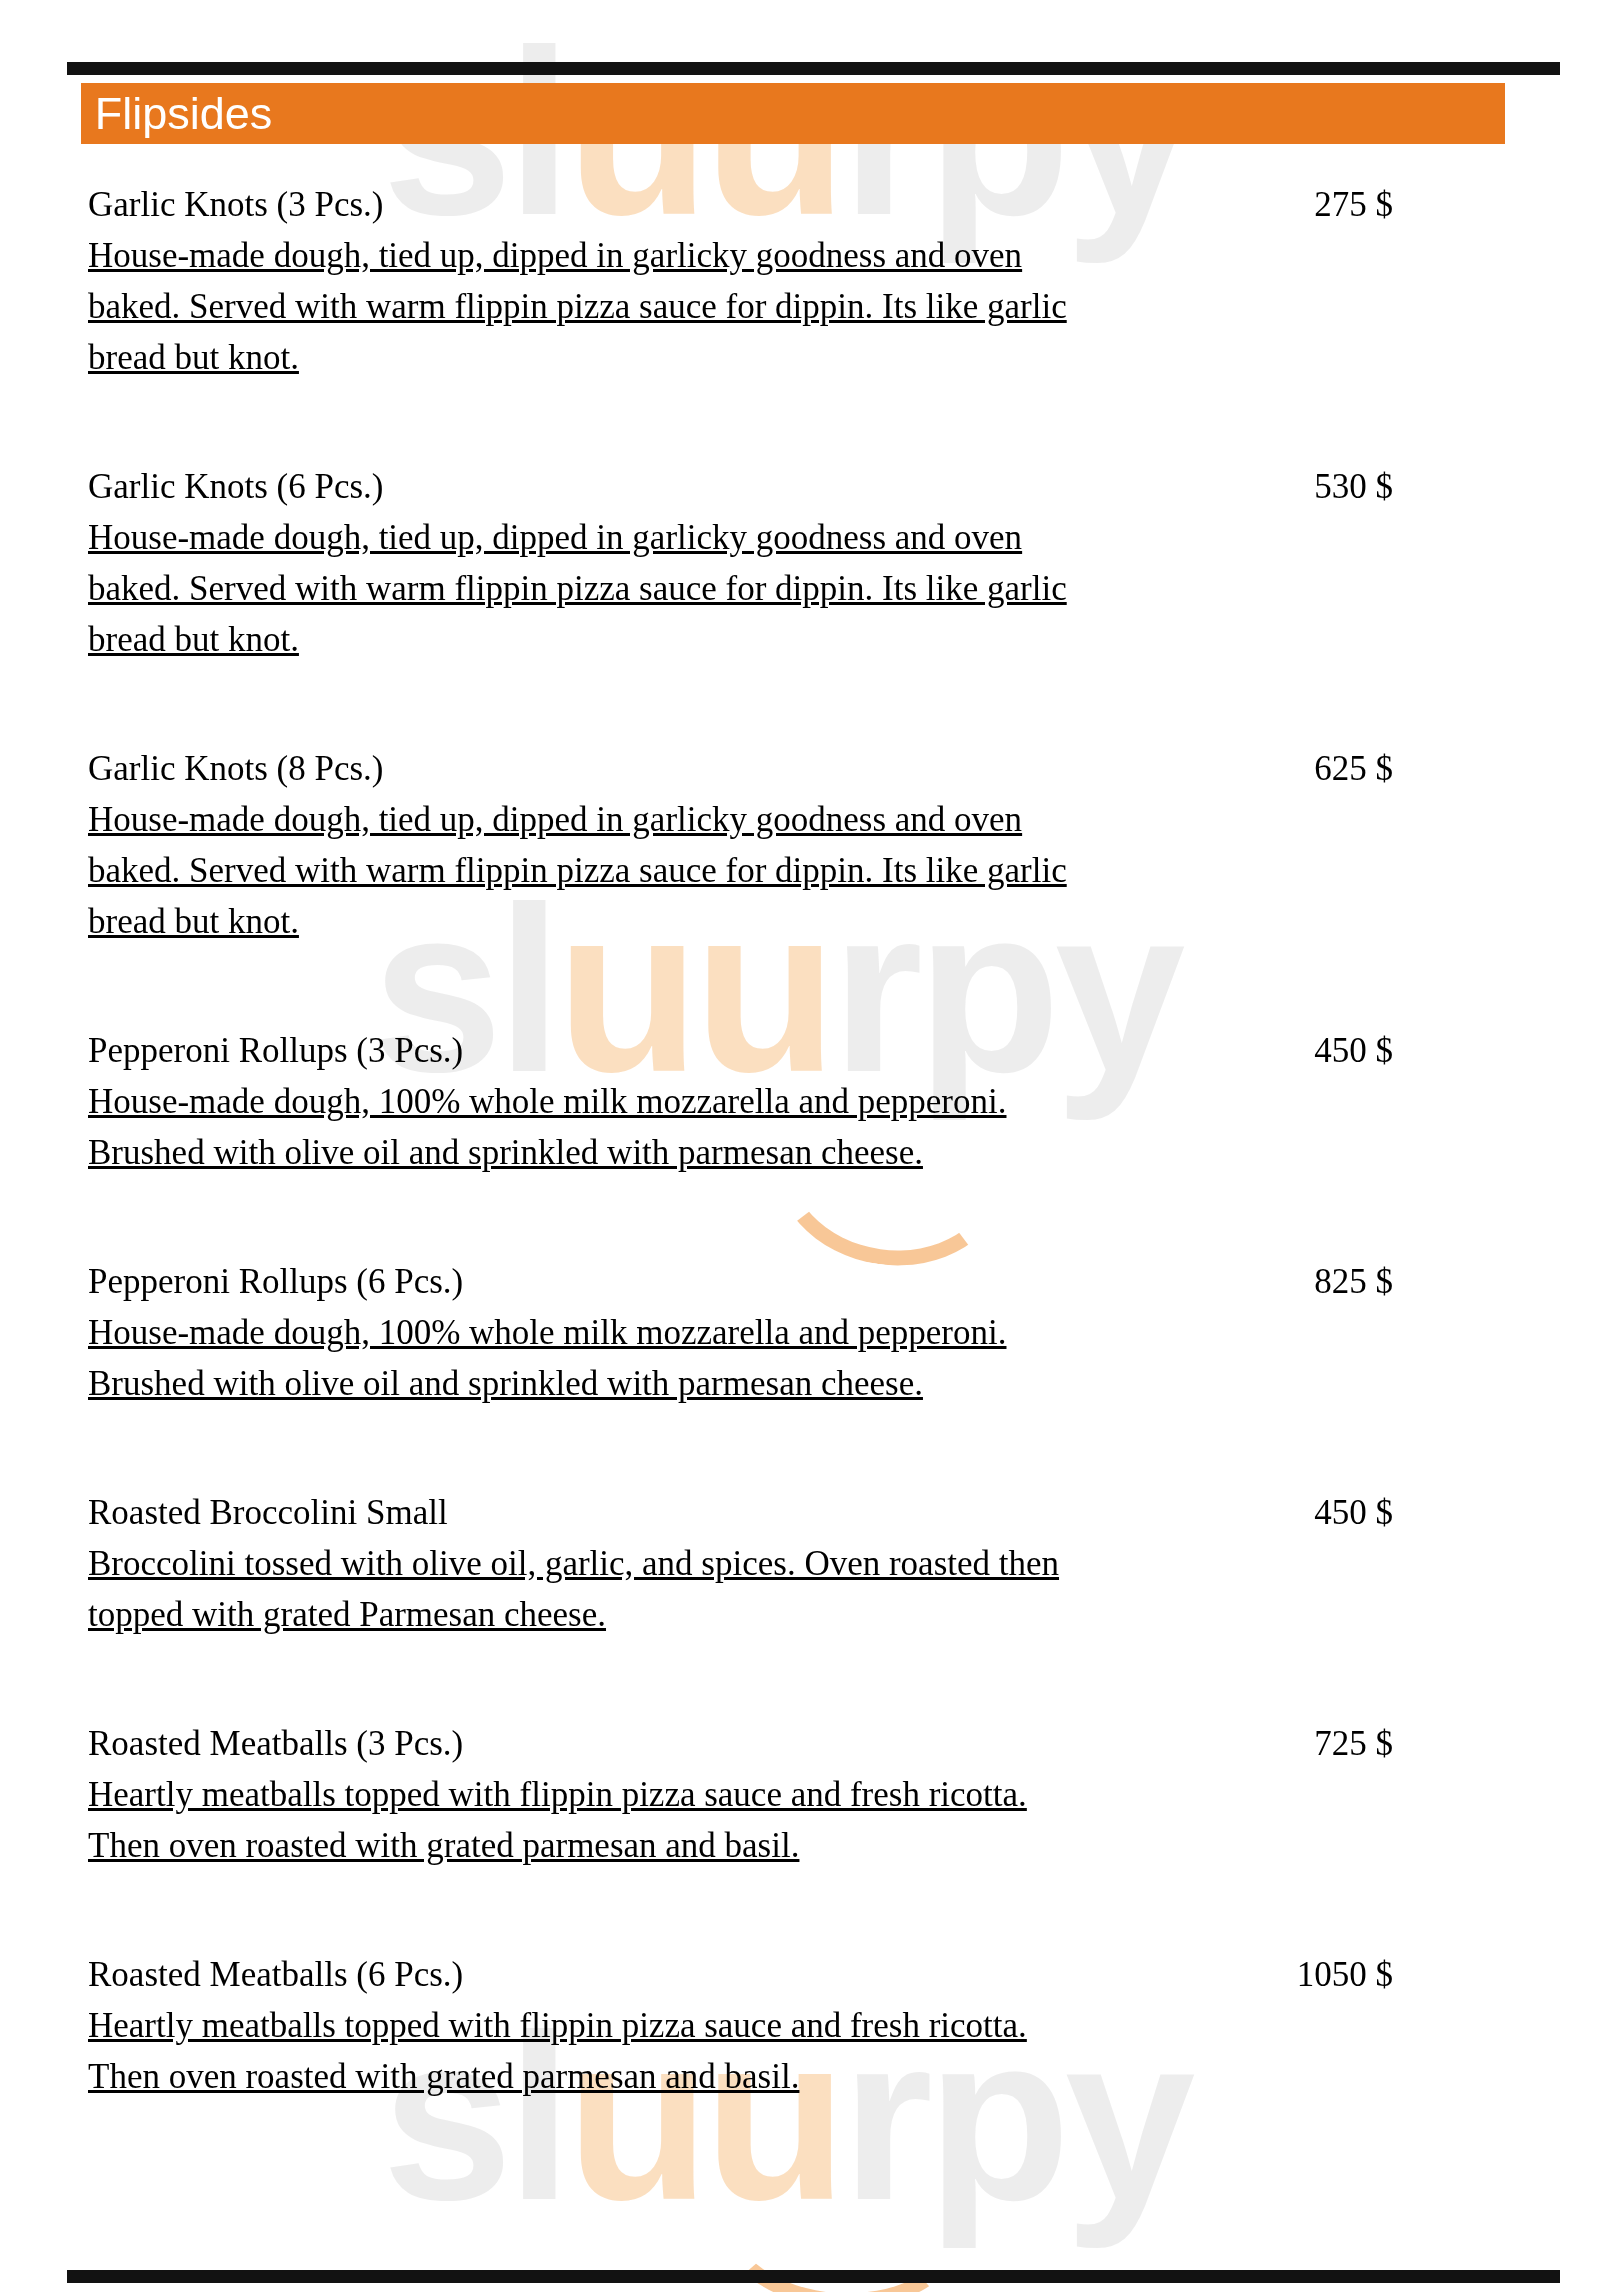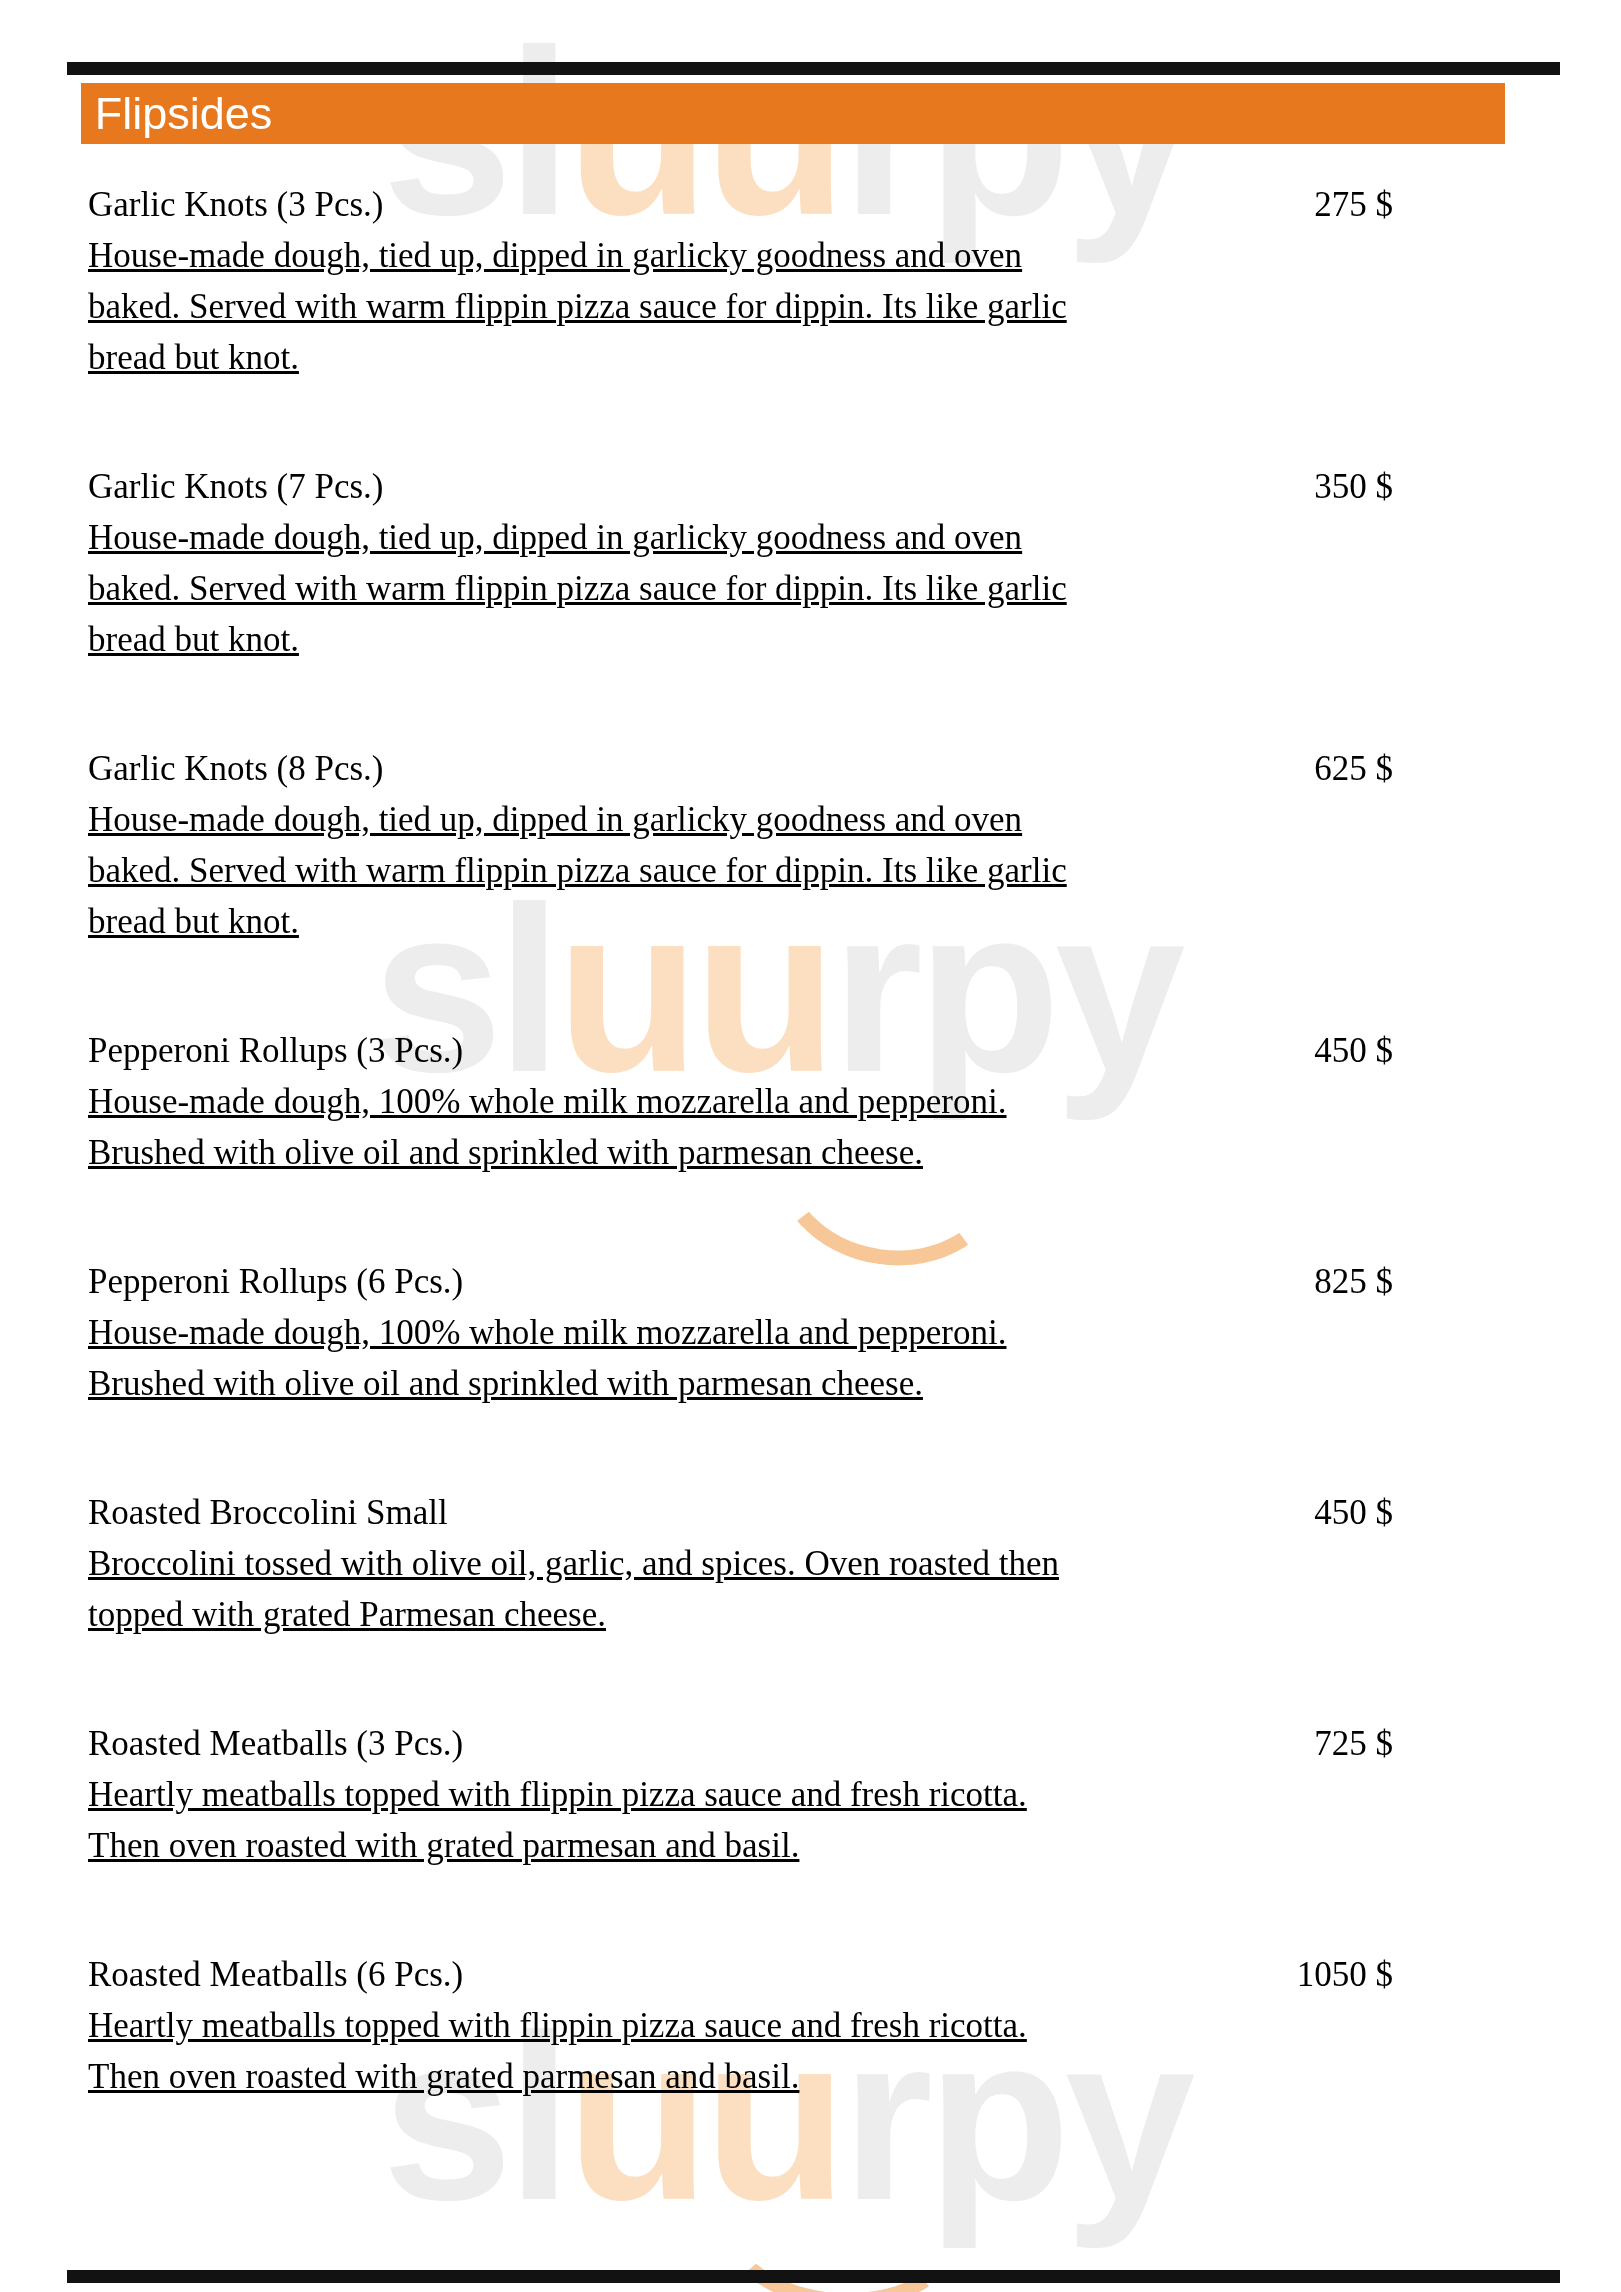--- a/index.html
+++ b/index.html
@@ -115,22 +115,22 @@
         <span class="item-name">Garlic Knots (3 Pcs.)</span>
         <span class="item-price">275 $</span>
       </div>
       <div class="item-desc">House-made dough, tied up, dipped in garlicky goodness and oven
 baked. Served with warm flippin pizza sauce for dippin. Its like garlic
 bread but knot.</div>
     </div>
 
     <div class="item">
       <div class="item-head">
-        <span class="item-name">Garlic Knots (7 Pcs.)</span>
-        <span class="item-price">350 $</span>
+        <span class="item-name">Garlic Knots (6 Pcs.)</span>
+        <span class="item-price">530 $</span>
       </div>
       <div class="item-desc">House-made dough, tied up, dipped in garlicky goodness and oven
 baked. Served with warm flippin pizza sauce for dippin. Its like garlic
 bread but knot.</div>
     </div>
 
     <div class="item">
       <div class="item-head">
         <span class="item-name">Garlic Knots (8 Pcs.)</span>
         <span class="item-price">625 $</span>

